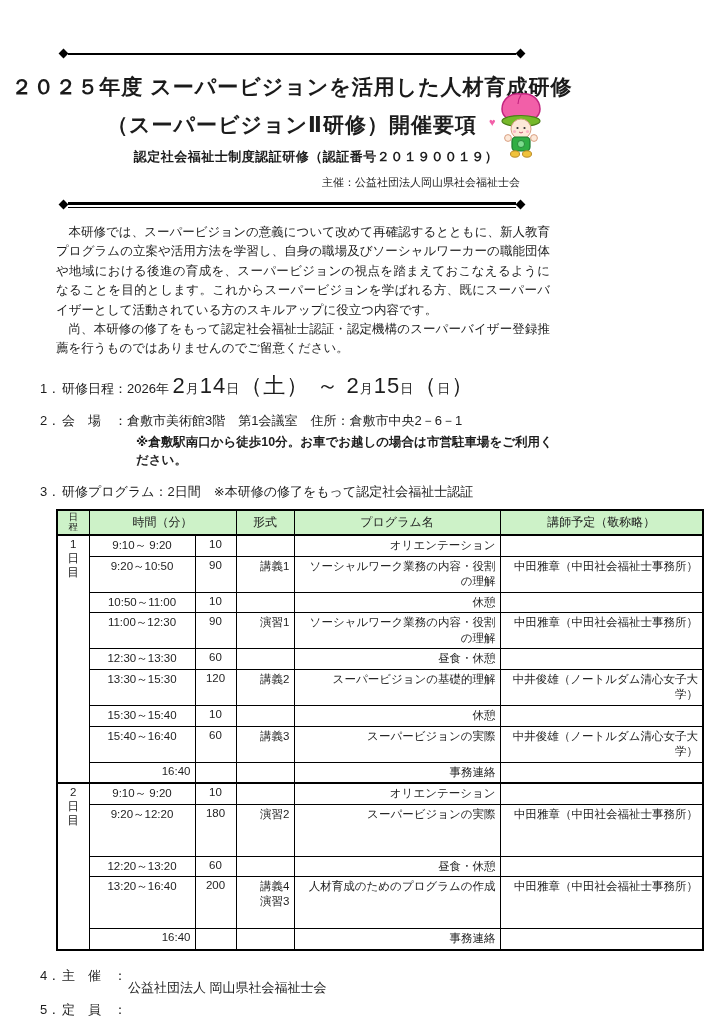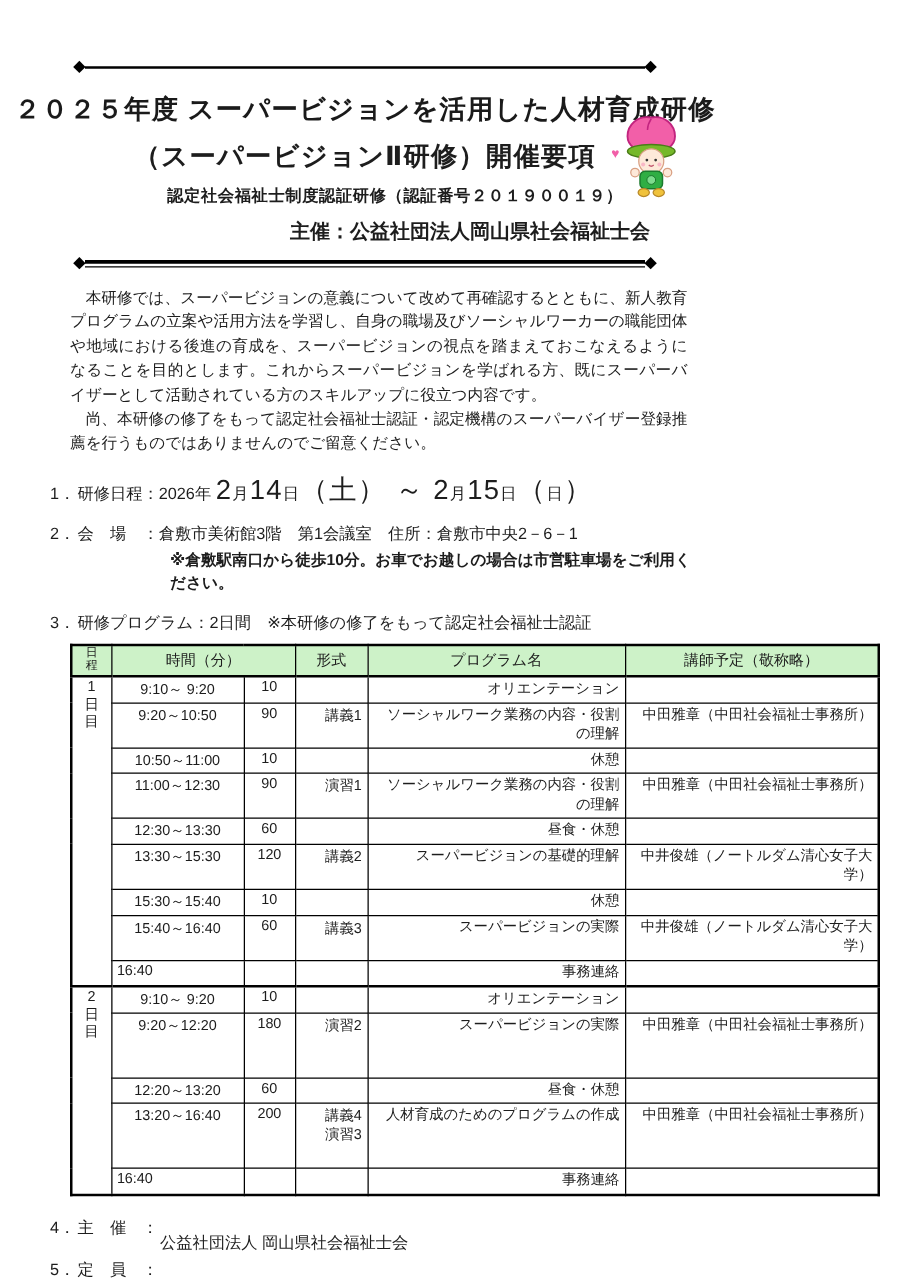--- a/index.html
+++ b/index.html
@@ -16,21 +16,21 @@
   .rule { display: flex; align-items: center; margin: 0 60px; }
   .rule .dia { width: 7px; height: 7px; background: #000; transform: rotate(45deg); flex: 0 0 auto; }
   .rule .bar { flex: 1; height: 0; border-top: 2px solid #000; margin: 0 1px; }
   .rule .bar2 { flex: 1; height: 6px; border-top: 3px solid #000; border-bottom: 1px solid #000; margin: 0 1px; }
 
   
   .title-block { text-align: center; margin-top: 16px; }
   .title1 { font-size: 21px; font-weight: bold; letter-spacing: 1px; color: #1a1a1a; }
   .title2 { font-size: 21px; font-weight: bold; letter-spacing: 1px; margin-top: 10px; }
   .subtitle { font-size: 13px; font-weight: bold; margin-top: 9px; letter-spacing: 0.5px; padding-left: 48px; }
-  .organizer { font-size: 16px; font-weight: bold; text-align: right; margin: 9px 64px 0 0; padding-left: 27px; }
+  .organizer { font-size: 11px; font-weight: normal; text-align: right; margin: 9px 64px 0 0; padding-left: 27px; }
 
   
   .mascot { position: absolute; top: 88px; right: 32px; width: 64px; height: 78px; }
 
   
   .intro { margin: 15px 34px 0 56px; font-size: 12.5px; line-height: 1.55; text-align: justify; }
   .intro p { text-indent: 1em; }
 
   
   .items { margin: 14px 30px 0 40px; font-size: 13px; line-height: 1.5; }
@@ -44,21 +44,21 @@
   
   table.program { border-collapse: collapse; table-layout: fixed; width: 646px; margin: 7px 0 0 56px; border: 2px solid #000; }
   table.program th, table.program td { border: 1px solid #000; font-weight: normal; }
   table.program thead th { background: #cdf2c8; font-size: 12px; padding: 3px 2px; border-bottom: 2px solid #000; }
   table.program thead th.vert { font-size: 9.5px; padding: 1px 0; }
   .vert div { line-height: 1.15; text-align: center; }
   table.program td { font-size: 11.5px; padding: 2px 4px; vertical-align: top; }
   td.daycell { text-align: center; font-size: 11.5px; padding-top: 4px; vertical-align: top; }
   td.daycell div { line-height: 1.2; }
   td.time { text-align: center; font-size: 12px; white-space: nowrap; }
-  td.time.left { text-align: left; }
+  td.time.left { text-align: right; }
   td.min { text-align: center; font-size: 12px; }
   td.fmt { text-align: right; white-space: pre-line; }
   td.prog, td.lect { text-align: right; line-height: 1.35; font-family: Liberation Mono, monospace; }
   tbody.day + tbody.day tr:first-child td { border-top: 2px solid #000; }
   tr.tall td { height: 52px; }
 
   
   .foot { margin: 15px 30px 0 40px; font-size: 13px; line-height: 1.5; }
   .footrow { display: flex; margin-top: 3px; }
   .footrow .no { flex: 0 0 22px; }

